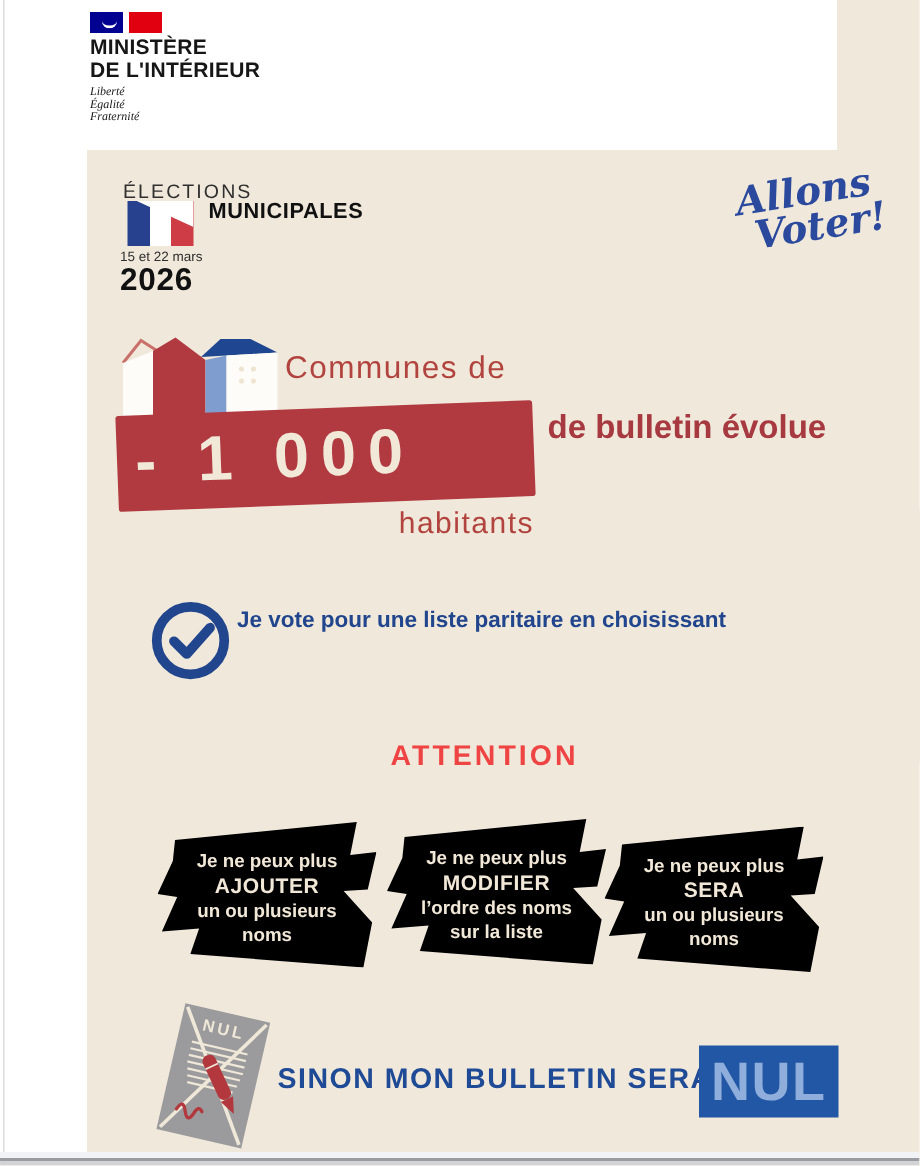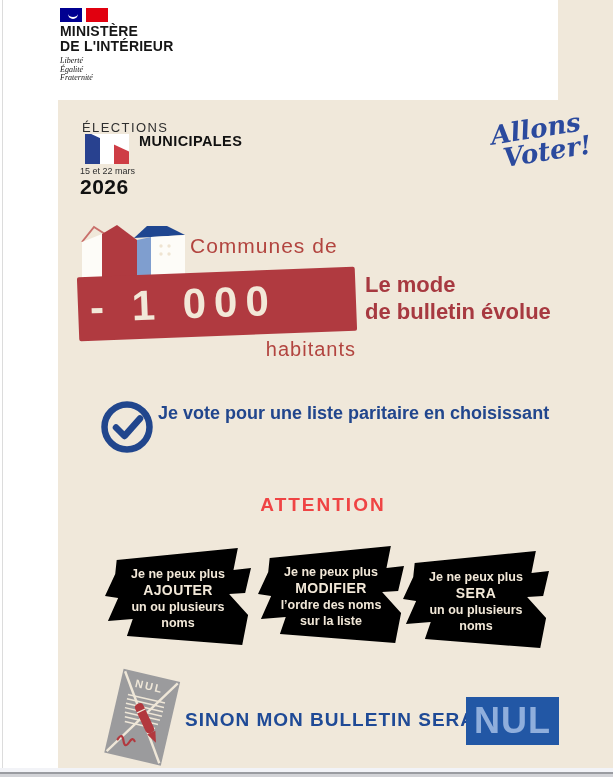--- a/index.html
+++ b/index.html
@@ -54,21 +54,21 @@
   .red-banner{left:78px;top:272px;width:278px;height:64px;background:#B03A40;
     transform:rotate(-2.2deg);border-radius:2px;z-index:3;
     color:#F2E8D8;font-size:42px;font-weight:bold;letter-spacing:8px;
     line-height:62px;padding-left:12px;box-sizing:border-box;}
   .communes-suffix{left:78px;top:338px;width:278px;text-align:right;
     font-size:20px;letter-spacing:1px;color:#B2443F;z-index:3;}
   .headline{left:365px;top:271px;font-size:22px;line-height:27px;font-weight:bold;color:#A73940;}
 
   
   .check-icon{left:99px;top:399px;}
-  .vote-text{left:158px;top:402px;font-size:18px;line-height:23px;font-weight:bold;color:#21468D;}
+  .vote-text{left:158px;top:402px;font-size:15px;line-height:23px;font-weight:bold;color:#21468D;}
 
   
   .attention{left:58px;top:494px;width:530px;text-align:center;
     font-size:19px;font-weight:700;letter-spacing:2px;color:#ef4444;}
 
   
   .ribbon{width:146px;height:100px;background:#000000;
     clip-path:polygon(8% 12%,91% 0%,88% 22%,100% 20%,96% 45%,85% 46%,98% 67%,94% 97%,15% 88%,19% 71%,2% 73%,9% 50%,0% 48%,7% 26%);
     display:flex;flex-direction:column;justify-content:center;align-items:center;
     text-align:center;color:#F2E8D8;}
@@ -135,21 +135,20 @@
   <circle cx="81" cy="32" r="1.7" fill="#EFE4D2"></circle>
   <circle cx="89" cy="32" r="1.7" fill="#EFE4D2"></circle>
 </svg>
 
 <div class="abs communes-intro">Communes de</div>
 <div class="abs red-banner">
   <span>- 1 000</span>
 </div>
 <div class="abs communes-suffix">habitants</div>
 <div class="abs headline">
-  <div>Le mode</div>
   <div>de bulletin évolue</div>
 </div>
 
 <svg class="abs check-icon" width="56" height="56" viewBox="0 0 56 56">
   <circle cx="28" cy="28" r="22.5" fill="none" stroke="#21468D" stroke-width="6.5"></circle>
   <path d="M17,28.5 L25.5,37 L41,19.5" fill="none" stroke="#21468D" stroke-width="6.5" stroke-linecap="round" stroke-linejoin="round"></path>
 </svg>
 <div class="abs vote-text">
   <div>Je vote pour une liste paritaire en choisissant</div>
 </div>

